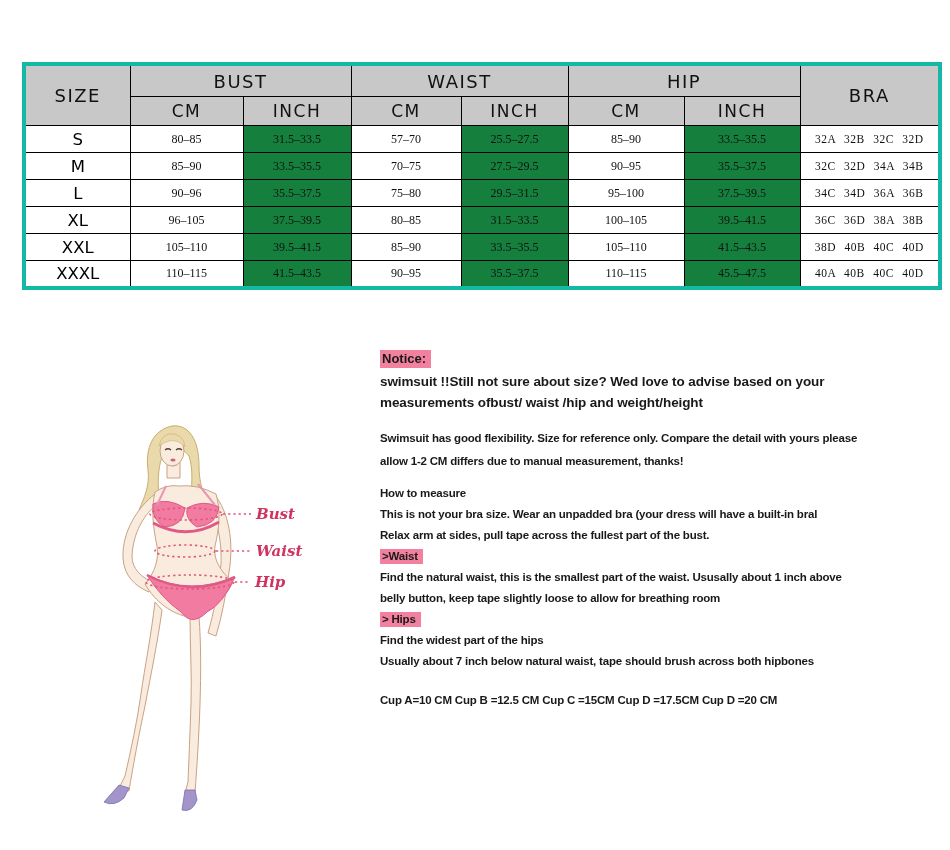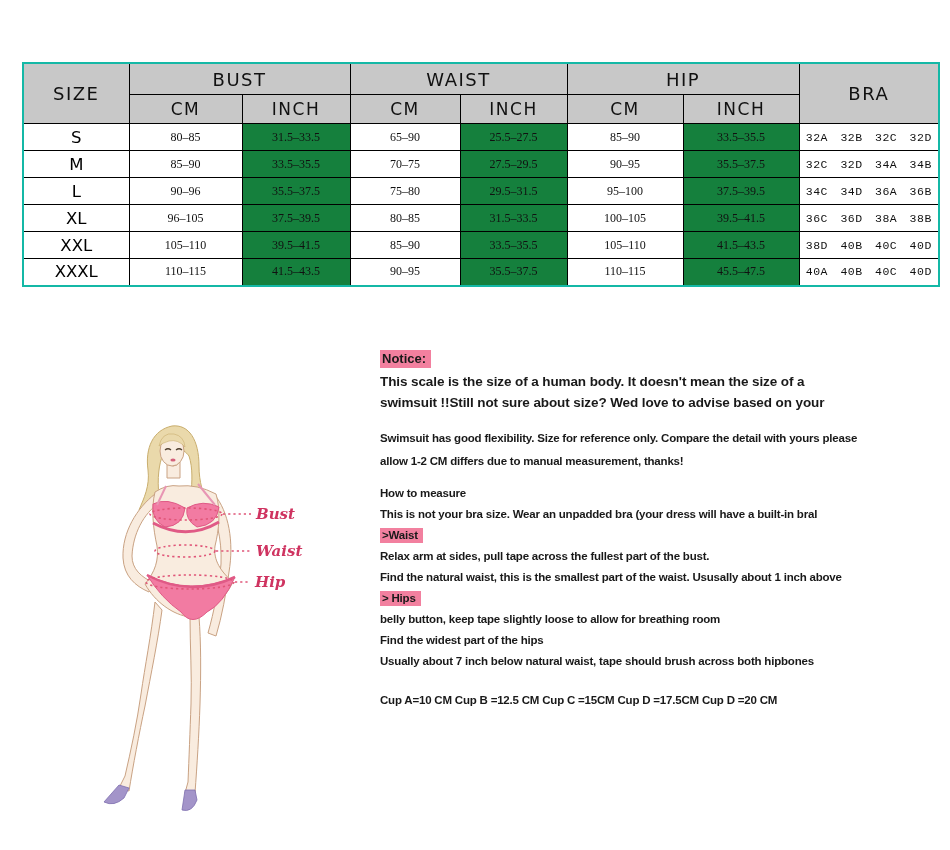--- a/index.html
+++ b/index.html
@@ -2,38 +2,38 @@
 <html><head>
 <meta charset="utf-8">
 <style>
   html,body{margin:0;padding:0;background:#ffffff;}
   .page{position:relative;width:950px;height:850px;background:#ffffff;overflow:hidden;}
 
   
   .size-table{
     position:absolute;left:22px;top:62px;width:916px;
     border-collapse:collapse;table-layout:fixed;
-    border:2px solid #14b8a6;background:#fff;
+    border:4px solid #14b8a6;background:#fff;
   }
   .size-table th,.size-table td{
     border:1px solid #000;text-align:center;vertical-align:middle;padding:0;
     overflow:hidden;white-space:nowrap;
   }
   .size-table th{
     background:#c8c8c8;
     font-family:"DejaVu Sans","Liberation Sans",sans-serif;
     font-weight:500;font-size:18px;letter-spacing:1.5px;color:#111;
   }
   .hrow1 th{height:30px;}
   .hrow2 th{height:28px;font-size:17px;margin-top:27px;}
   .drow{height:27px;}
   .size-cell{font-family:"DejaVu Sans","Liberation Sans",sans-serif;font-size:16.5px;font-weight:500;color:#000;}
   .num{font-family:"Liberation Serif","DejaVu Serif",serif;font-size:12px;color:#111;}
   .inch{background:#15803d;}
-  .bra-cell{font-family:Liberation Mono, monospace;font-size:11.5px;letter-spacing:0.5px;word-spacing:5px;color:#111;}
+  .bra-cell{font-family:Liberation Serif, serif;font-size:11.5px;letter-spacing:0.5px;word-spacing:5px;color:#111;}
 
   
   .text-block{
     position:absolute;left:380px;top:350px;width:566px;
     color:#191919;font-family:"Liberation Sans","DejaVu Sans",sans-serif;font-weight:700;
   }
   .text-block div{white-space:nowrap;}
   .hline{font-size:13px;line-height:18px;margin-bottom:4px;}
   .lead{font-size:13.5px;line-height:20.5px;letter-spacing:-0.1px;}
   .small{font-size:11.5px;line-height:23px;letter-spacing:-0.2px;}
@@ -80,21 +80,21 @@
       <th>INCH</th>
       <th>CM</th>
       <th>INCH</th>
       <th>CM</th>
       <th>INCH</th>
     </tr>
     <tr class="drow">
       <td class="size-cell">S</td>
       <td class="num">80–85</td>
       <td class="num inch">31.5–33.5</td>
-      <td class="num">65–90</td>
+      <td class="num">57–70</td>
       <td class="num inch">25.5–27.5</td>
       <td class="num">85–90</td>
       <td class="num inch">33.5–35.5</td>
       <td class="bra-cell">32A 32B 32C 32D</td>
     </tr>
     <tr class="drow">
       <td class="size-cell">M</td>
       <td class="num">85–90</td>
       <td class="num inch">33.5–35.5</td>
       <td class="num">70–75</td>
@@ -193,32 +193,32 @@
     <line class="dotted" x1="121" y1="137" x2="156" y2="137"></line>
     <line class="dotted" x1="140" y1="168" x2="154" y2="168"></line>
 
     <text class="fig-label" x="161" y="105">Bust</text>
     <text class="fig-label" x="161" y="142">Waist</text>
     <text class="fig-label" x="160" y="173">Hip</text>
   </svg>
 
   <div class="text-block">
     <div class="hline"><span class="hl">Notice:</span></div>
-    <div class="lead">This scale is the size of a human body. It doesn't mean the size of a</div>
     <div class="lead">swimsuit !!Still not sure about size? Wed love to advise based on your</div>
+    <div class="lead">measurements ofbust/ waist /hip and weight/height</div>
     <div class="gap14"></div>
     <div class="small">Swimsuit has good flexibility. Size for reference only. Compare the detail with yours please</div>
     <div class="small">allow 1-2 CM differs due to manual measurement, thanks!</div>
     <div class="gap10"></div>
     <div class="mline">How to measure</div>
     <div class="mline">This is not your bra size. Wear an unpadded bra (your dress will have a built-in bral</div>
+    <div class="mline">Relax arm at sides, pull tape across the fullest part of the bust.</div>
     <div class="mline"><span class="hl">&gt;Waist</span></div>
-    <div class="mline">Relax arm at sides, pull tape across the fullest part of the bust.</div>
     <div class="mline">Find the natural waist, this is the smallest part of the waist. Ususally about 1 inch above</div>
+    <div class="mline">belly button, keep tape slightly loose to allow for breathing room</div>
     <div class="mline"><span class="hl">&gt; Hips</span></div>
-    <div class="mline">belly button, keep tape slightly loose to allow for breathing room</div>
     <div class="mline">Find the widest part of the hips</div>
     <div class="mline">Usually about 7 inch below natural waist, tape should brush across both hipbones</div>
     <div class="gap18"></div>
     <div class="mline">Cup A=10 CM Cup B =12.5 CM Cup C =15CM Cup D =17.5CM Cup D =20 CM</div>
   </div>
 
 </div>
 
 </body></html>

